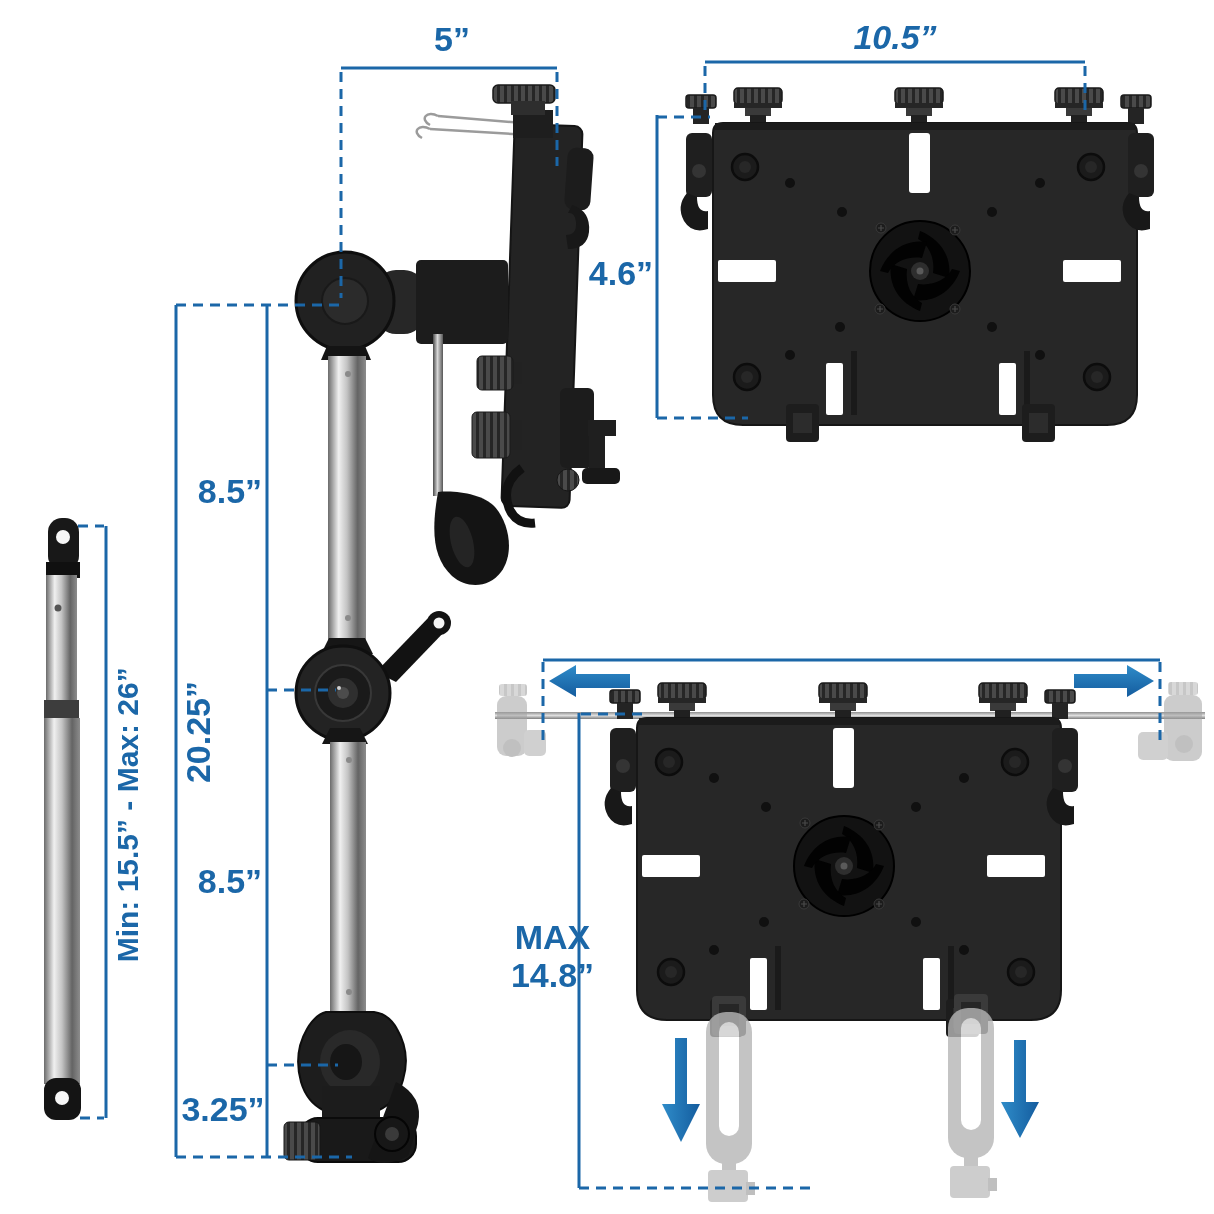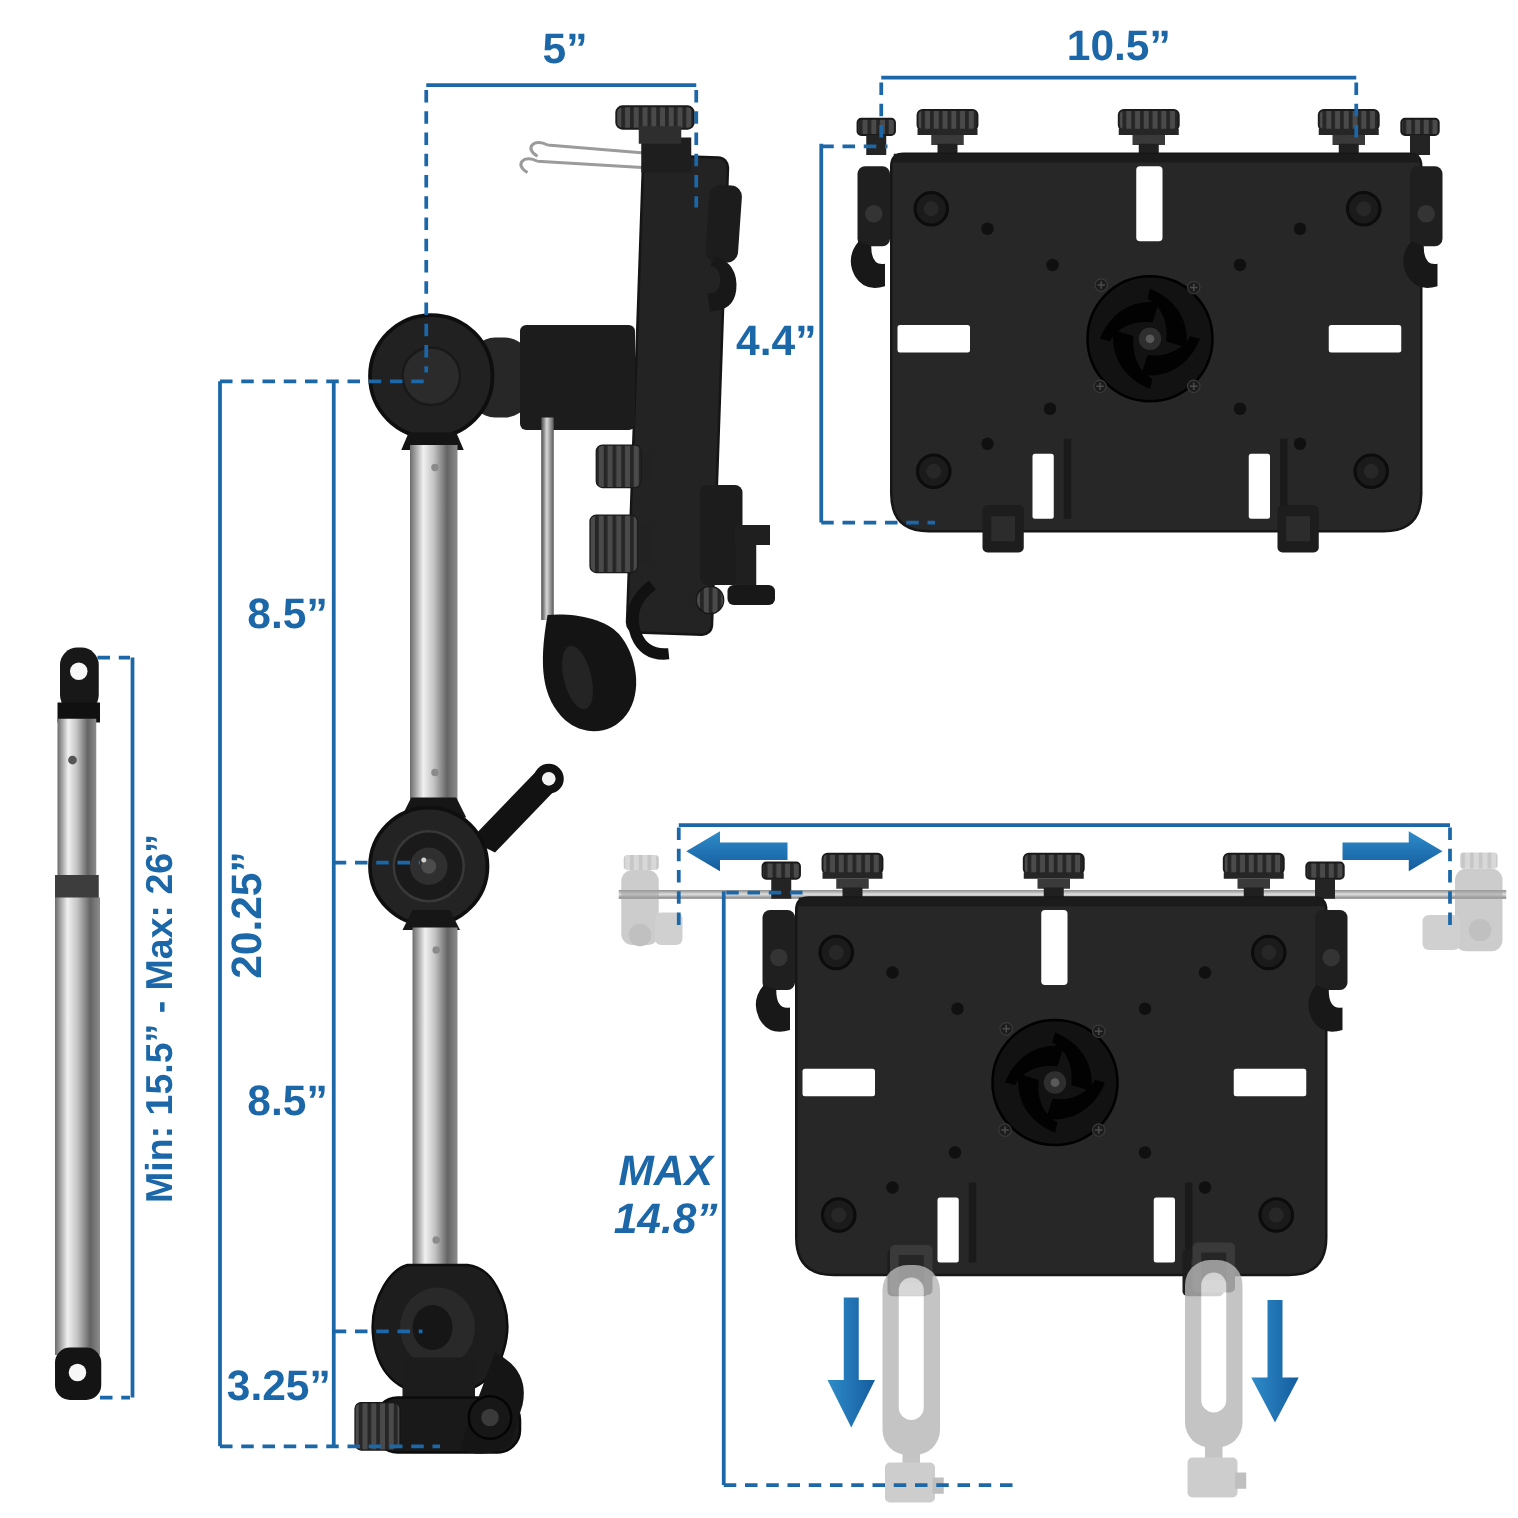--- a/index.html
+++ b/index.html
@@ -275,25 +275,25 @@
       <path d="M267,1065 H338"></path>
       <path d="M543,662 V745"></path>
       <path d="M1160,662 V745"></path>
       <path d="M581,714 H642"></path>
       <path d="M579,1188 H815"></path>
     </g>
   </g>
 </svg>
 
 <div class="dim" style="left:392px;top:20px;width:120px;">5”</div>
-<div class="dim" style="left:815px;top:18px;width:160px;">10.5”</div>
-<div class="dim" style="left:561px;top:254px;width:120px;">4.4”</div>
+<div class="dim" style="left:815px;top:18px;width:160px;font-style:italic;">10.5”</div>
+<div class="dim" style="left:561px;top:254px;width:120px;">4.6”</div>
 <div class="dim rot small" style="left:-72px;top:798px;width:400px;">Min: 15.5” - Max: 26”</div>
 <div class="dim" style="left:170px;top:472px;width:120px;">8.5”</div>
 <div class="dim rot" style="left:123px;top:713px;width:150px;">20.25”</div>
 <div class="dim" style="left:170px;top:862px;width:120px;">8.5”</div>
 <div class="dim" style="left:158px;top:1090px;width:130px;">3.25”</div>
-<div class="dim" style="left:460px;top:918px;width:145px;font-style:italic;">
+<div class="dim" style="left:480px;top:918px;width:145px;">
   <div>MAX</div>
   <div>14.8”</div>
 </div>
 
 </div>
 
 </body></html>

